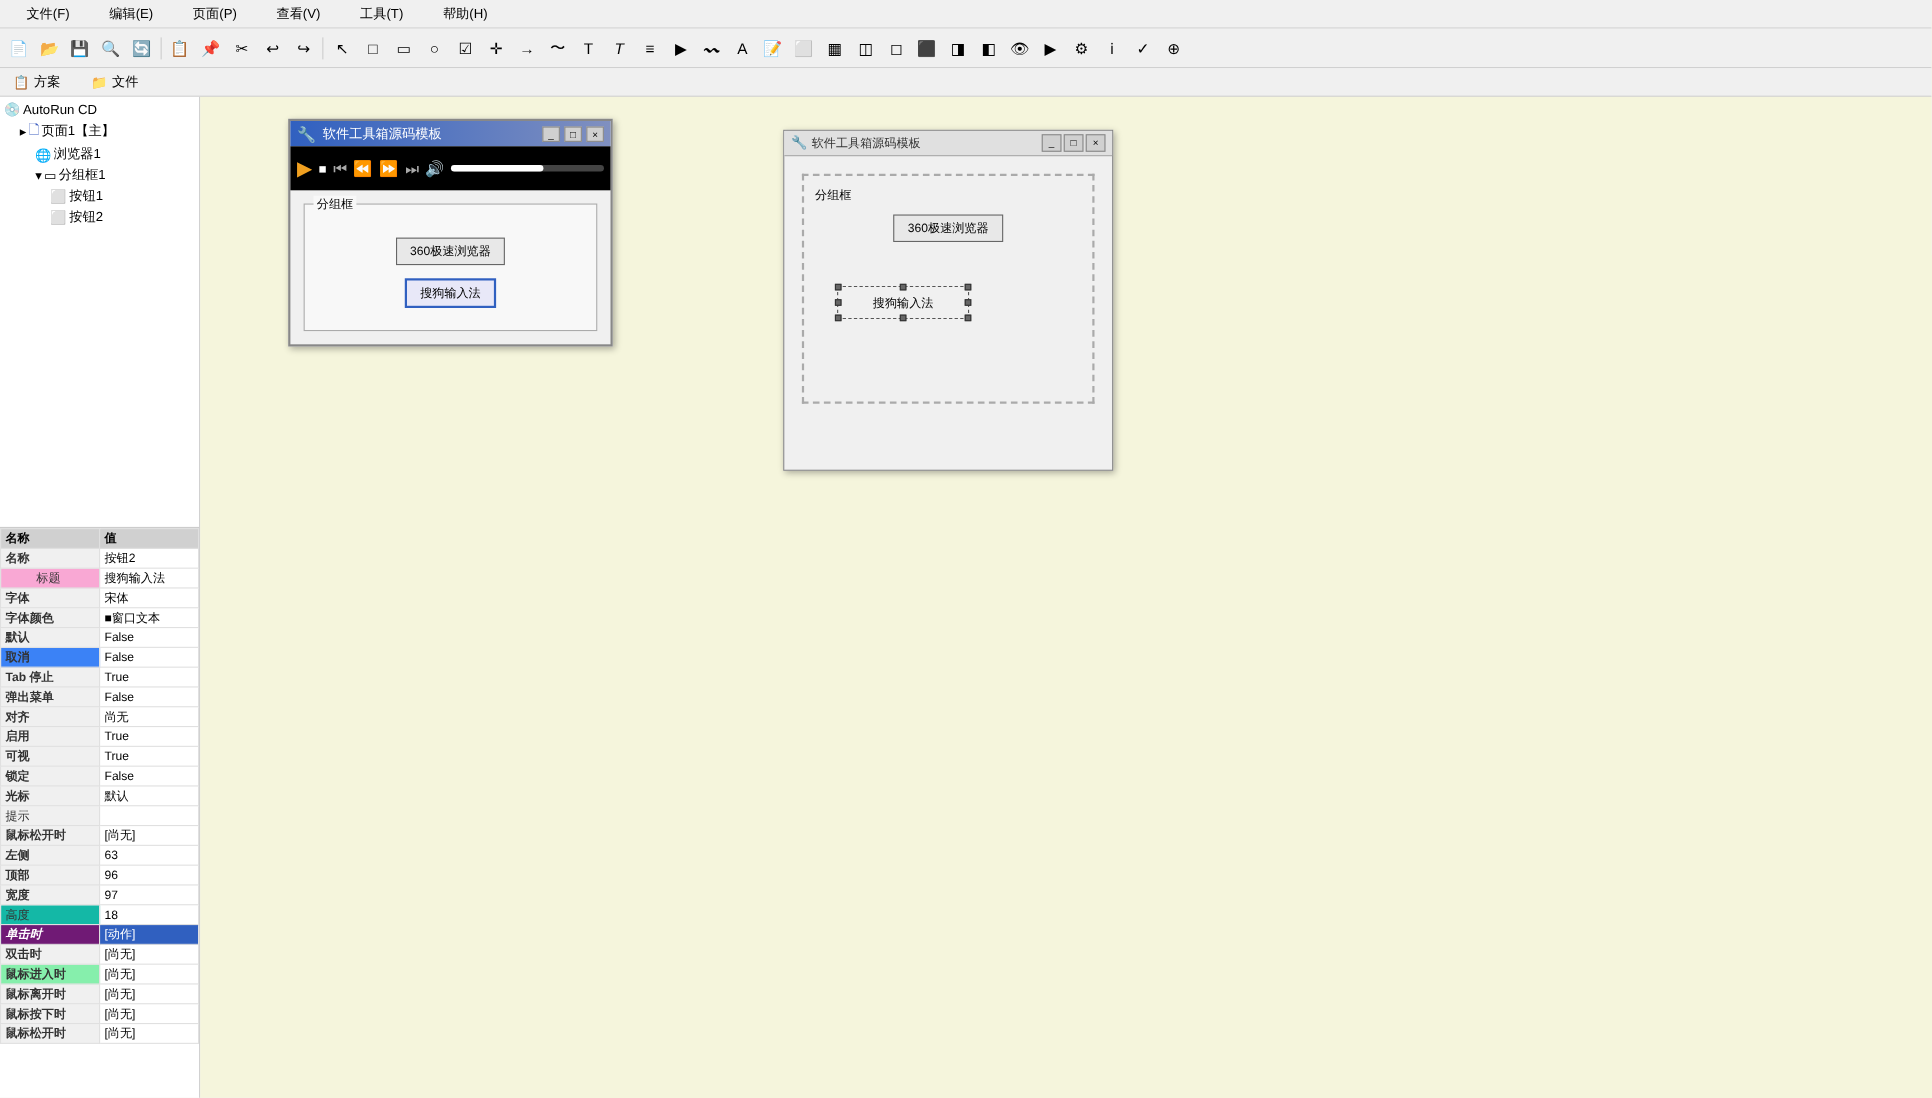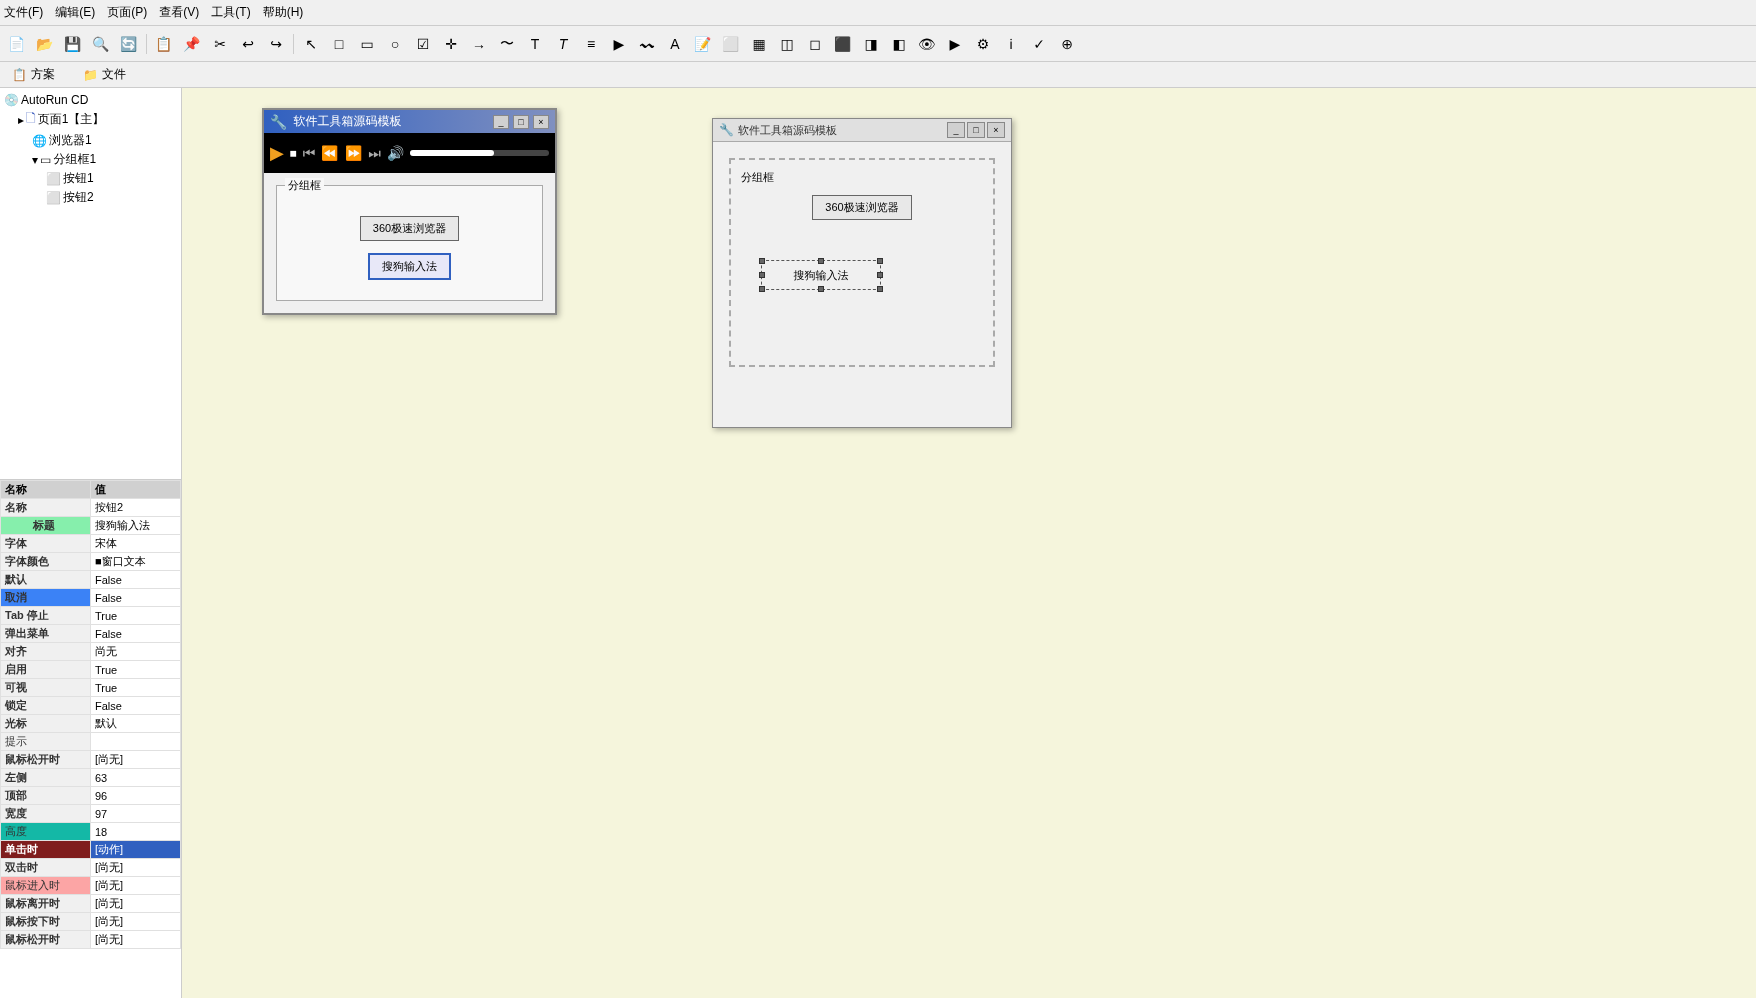--- a/index.html
+++ b/index.html
@@ -1,19 +1,19 @@
 <!DOCTYPE html>
 <html><head>
   <meta charset="utf-8">
   <style>
     * { margin: 0; padding: 0; box-sizing: border-box; }
     body { font-family: 'SimSun', '宋体', sans-serif; font-size: 12px; background: #f0f0f0; overflow: hidden; width: 1756px; height: 998px; }
 
     
-    .menubar { background: #f0f0f0; border-bottom: 1px solid #ccc; padding: 2px 0; display: flex; gap: 4px; }
+    .menubar { background: #f0f0f0; border-bottom: 1px solid #ccc; padding: 2px 20px; display: flex; gap: 28px; }
     .menubar span { cursor: pointer; padding: 2px 4px; }
 
     
     .toolbar { background: #f0f0f0; border-bottom: 1px solid #ccc; padding: 2px 4px; display: flex; align-items: center; gap: 2px; height: 36px; }
     .toolbar-btn { width: 26px; height: 26px; border: 1px solid transparent; background: transparent; cursor: pointer; display: flex; align-items: center; justify-content: center; font-size: 14px; }
     .toolbar-sep { width: 1px; height: 20px; background: #ccc; margin: 0 2px; }
 
     
     .tabbar { background: #f0f0f0; border-bottom: 1px solid #ccc; padding: 2px 6px; display: flex; gap: 16px; align-items: center; }
     .tabbar-item { cursor: pointer; padding: 2px 6px; display: flex; align-items: center; gap: 4px; }
@@ -161,21 +161,21 @@
         <tbody id="prop-tbody">
             <tr style="background: rgb(224, 224, 224);">
               <td style="font-weight: bold; background: rgb(208, 208, 208);">名称</td>
               <td style="font-weight: bold; background: rgb(208, 208, 208);">值</td>
             </tr>
             <tr>
               <td style="background: rgb(240, 240, 240); color: rgb(51, 51, 51); font-weight: bold;">名称</td>
               <td>按钮2</td>
             </tr>
             <tr>
-              <td style="background: #86efac; color: rgb(51, 51, 51); font-weight: bold; padding-left: 32px;">标题</td>
+              <td style="background: #f9a8d4; color: rgb(51, 51, 51); font-weight: normal; padding-left: 32px;">标题</td>
               <td>搜狗输入法</td>
             </tr>
             <tr>
               <td style="background: rgb(240, 240, 240); color: rgb(51, 51, 51); font-weight: bold;">字体</td>
               <td>宋体</td>
             </tr>
             <tr>
               <td style="background: rgb(240, 240, 240); color: rgb(51, 51, 51); font-weight: bold;">字体颜色</td>
               <td>■窗口文本</td>
             </tr>
@@ -233,29 +233,29 @@
             </tr>
             <tr>
               <td style="background: rgb(240, 240, 240); color: rgb(51, 51, 51); font-weight: bold;">宽度</td>
               <td>97</td>
             </tr>
             <tr>
               <td style="background: #14b8a6; color: rgb(51, 51, 51); font-weight: normal;">高度</td>
               <td>18</td>
             </tr>
             <tr style="background: rgb(48, 96, 192); color: white;">
-              <td style="background: #7f1d1d; color: white; font-weight: bold;">单击时</td>
+              <td style="background: #701a75; color: white; font-weight: bold; font-style: italic;">单击时</td>
               <td style="background: rgb(48, 96, 192); color: white;">[动作]</td>
             </tr>
             <tr>
               <td style="background: rgb(240, 240, 240); color: rgb(51, 51, 51); font-weight: bold;">双击时</td>
               <td>[尚无]</td>
             </tr>
             <tr>
-              <td style="background: #fca5a5; color: rgb(51, 51, 51); font-weight: normal;">鼠标进入时</td>
+              <td style="background: #86efac; color: rgb(51, 51, 51); font-weight: bold;">鼠标进入时</td>
               <td>[尚无]</td>
             </tr>
             <tr>
               <td style="background: rgb(240, 240, 240); color: rgb(51, 51, 51); font-weight: bold;">鼠标离开时</td>
               <td>[尚无]</td>
             </tr>
             <tr>
               <td style="background: rgb(240, 240, 240); color: rgb(51, 51, 51); font-weight: bold;">鼠标按下时</td>
               <td>[尚无]</td>
             </tr>

